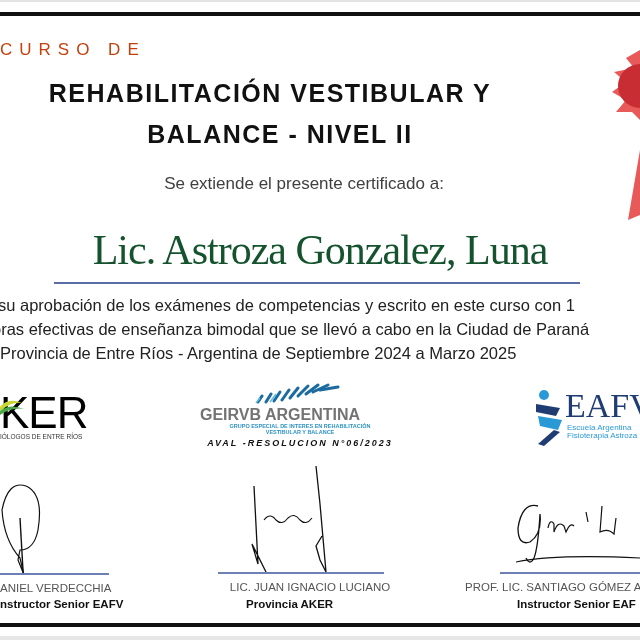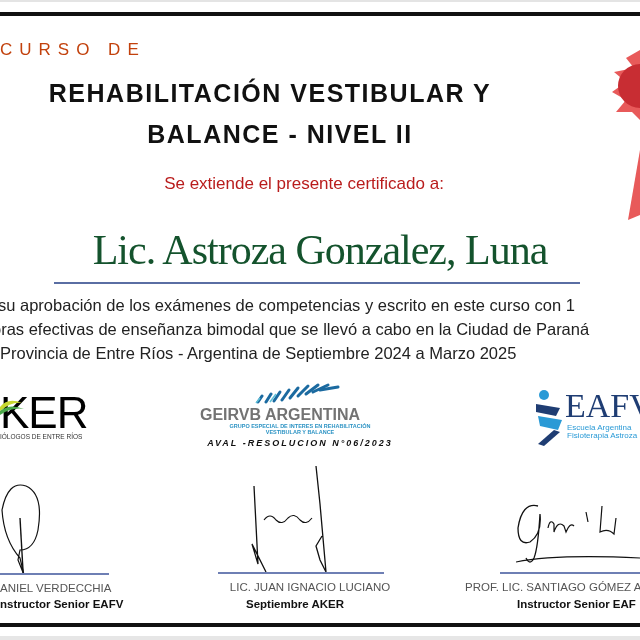--- a/index.html
+++ b/index.html
@@ -20,21 +20,21 @@
   }
   .title {
     position: absolute; left: 0; width: 520px; text-align: center;
     font-size: 25px; font-weight: 700; color: #111; letter-spacing: 1.5px;
   }
   .title-1 { top: 79px; left: 0px; width: 520px; margin-left: 10px; }
   .title-2 { top: 120px; left: 0px; width: 520px; padding-left: 20px; }
 
   .extiende {
     position: absolute; left: 0; width: 608px; top: 174px; text-align: center;
-    font-size: 17px; color: #b91c1c;
+    font-size: 17px; color: #404040;
   }
   .recipient {
     position: absolute; left: 0; width: 640px; top: 226px; text-align: center;
     font-family: "Liberation Serif", serif; font-size: 42px; color: #14532d;
     letter-spacing: -1px;
   }
   .recipient-line {
     position: absolute; left: 54px; top: 282px; width: 526px; height: 2px; background: #5a6ea3;
   }
   .body-text {
@@ -176,21 +176,21 @@
 
 <div style="position:absolute;left:250px;top:464px;">
   <svg width="90" height="115" viewBox="0 0 90 115">
     <path d="M4,22 L8,100 L2,80 L16,108" fill="none" stroke="#111" stroke-width="1.3"></path>
     <path d="M14,56 Q20,48 26,56 Q32,62 38,54 Q44,48 50,56 Q56,62 62,54" fill="none" stroke="#111" stroke-width="1.1"></path>
     <path d="M66,2 L70,40 L76,108 L70,96 L66,82 L72,72" fill="none" stroke="#111" stroke-width="1.3"></path>
   </svg>
 </div>
 <div class="sig-line" style="left:218px;top:572px;width:166px;"></div>
 <div class="sig-name" style="left:200px;width:220px;top:581px;">LIC. JUAN IGNACIO LUCIANO</div>
-<div class="sig-role" style="left:200px;width:96px;top:598px;left:246px;text-align:left;">Septiembre  AKER</div>
+<div class="sig-role" style="left:200px;width:96px;top:598px;left:246px;text-align:left;">Provincia  AKER</div>
 
 <div style="position:absolute;left:516px;top:488px;">
   <svg width="124" height="80" viewBox="0 0 124 80">
     <path d="M22,18 Q6,14 2,40 Q2,58 14,54 Q26,46 24,26 Q22,60 18,70 Q14,78 10,70" fill="none" stroke="#111" stroke-width="1.3"></path>
     <path d="M32,40 Q34,30 38,36 L38,44 Q42,32 48,38 L50,44 Q54,34 58,38" fill="none" stroke="#111" stroke-width="1.2"></path>
     <path d="M70,24 L72,34" fill="none" stroke="#111" stroke-width="1.2"></path>
     <path d="M86,18 L84,44 Q92,40 98,46 L100,30" fill="none" stroke="#111" stroke-width="1.2"></path>
     <path d="M0,74 Q40,66 124,70" fill="none" stroke="#111" stroke-width="1.2"></path>
   </svg>
 </div>

